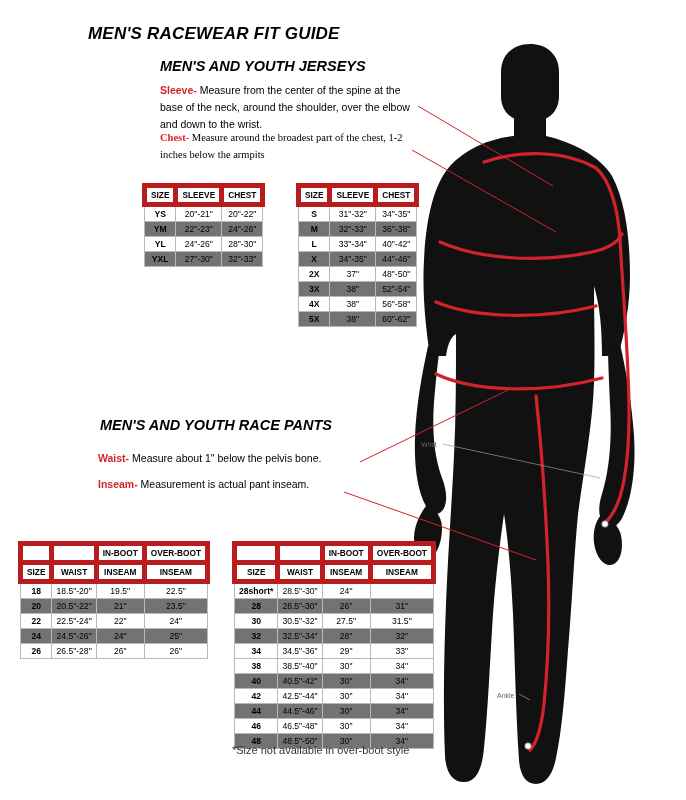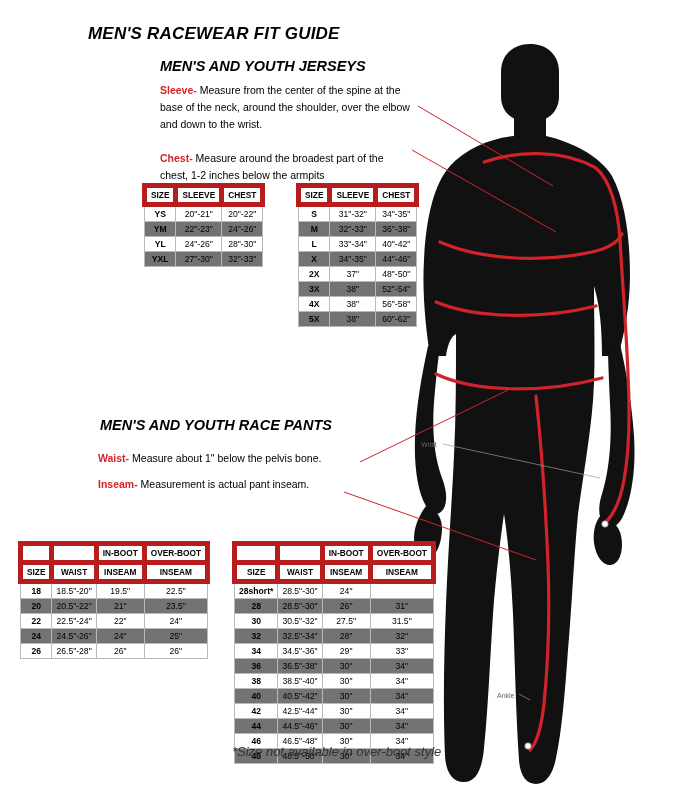--- a/index.html
+++ b/index.html
@@ -41,21 +41,21 @@
     position: absolute;
     font-size: 10.5px;
     line-height: 17px;
     color: #000;
   }
   .note .lbl {
     color: #d2232a;
     font-weight: bold;
   }
   #note-sleeve { left: 160px; top: 82px; width: 262px; }
-  #note-chest  { left: 160px; top: 150px; width: 250px; }
+  #note-chest  { left: 160px; top: 129px; width: 250px; font-family: Liberation Serif, serif; }
   #note-waist  { left: 98px;  top: 450px; width: 290px; }
   #note-inseam { left: 98px;  top: 476px; width: 300px; }
 
   
   .tbl-wrap { position: absolute; }
   table.size {
     border-collapse: collapse;
     font-size: 8.6px;
   }
   table.size td, table.size th {
@@ -89,23 +89,22 @@
   #adult-pants  { left: 232px; top: 541px; }
 
   #youth-jersey-grp { left: 142px; top: 184px; }
   #adult-jersey-grp { left: 296px; top: 184px; }
   #youth-pants-grp  { left: 18px;  top: 542px; }
   #adult-pants-grp  { left: 232px; top: 542px; }
 
   .footnote {
     position: absolute;
     left: 232px; top: 744px;
-    font-size: 13px;
+    font-size: 11px;
     color: #333;
-    font-style: italic;
   }
 
   
   #figure {
     position: absolute;
     left: 396px; top: 44px;
     width: 290px; height: 748px;
   }
   #figure svg { display: block; }
 
@@ -399,26 +398,20 @@
             <td class="">32.5"-34"</td>
             <td class="">28"</td>
             <td class="">32"</td>
           </tr>
           <tr class="">
             <td class="sizecol">34</td>
             <td class="">34.5"-36"</td>
             <td class="">29"</td>
             <td class="">33"</td>
           </tr>
-          <tr class="alt">
-            <td class="sizecol">36</td>
-            <td class="">36.5"-38"</td>
-            <td class="">30"</td>
-            <td class="">34"</td>
-          </tr>
           <tr class="">
             <td class="sizecol">38</td>
             <td class="">38.5"-40"</td>
             <td class="">30"</td>
             <td class="">34"</td>
           </tr>
           <tr class="alt">
             <td class="sizecol">40</td>
             <td class="">40.5"-42"</td>
             <td class="">30"</td>

